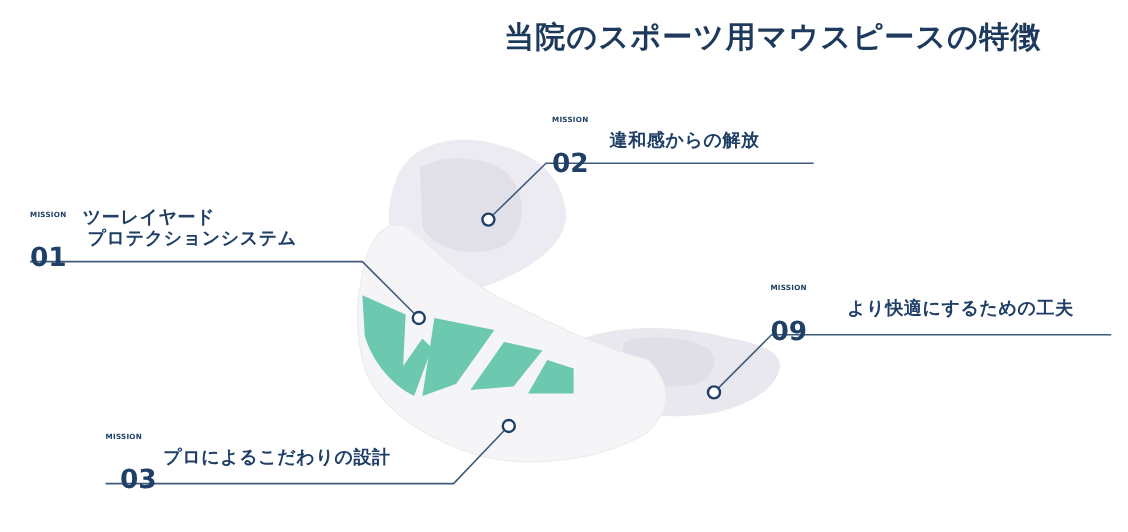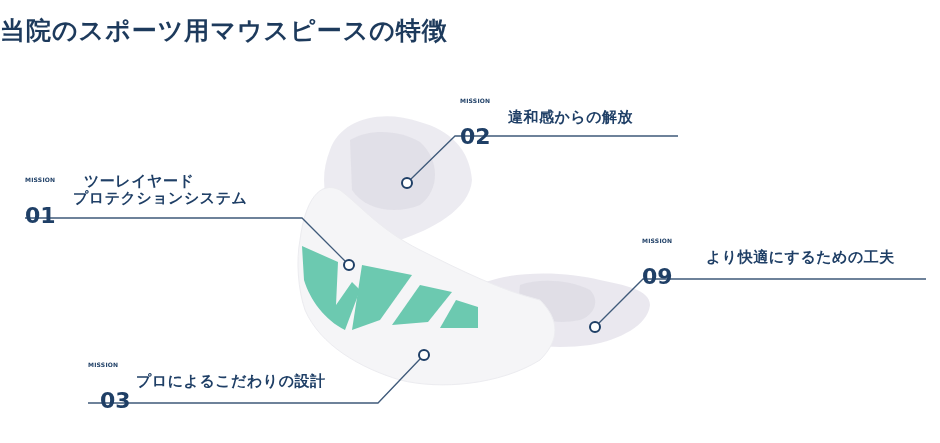--- a/index.html
+++ b/index.html
@@ -1,17 +1,17 @@
 <!DOCTYPE html>
 <html><head>
 <meta charset="utf-8">
 <style>
   html, body { margin:0; padding:0; background:#ffffff; }
   body { width:940px; height:443px; position:relative; overflow:hidden; font-family:"DejaVu Sans", sans-serif; }
-  .title { position:absolute; top:14px; left:0; width:868px; text-align:left; font-family:"DejaVu Serif", serif; font-size:25px; font-weight:bold; color:#1d3a5c; letter-spacing:1px; }
+  .title { position:absolute; top:14px; left:0; width:868px; text-align:right; font-family:"DejaVu Serif", serif; font-size:25px; font-weight:bold; color:#1d3a5c; letter-spacing:1px; }
   .stage { position:absolute; left:0; top:0; width:940px; height:443px; }
   .mission { position:absolute; color:#1f3f66; }
   .mission .tag { position:absolute; font-size:6px; font-weight:bold; letter-spacing:0.2px; }
   .mission .num { position:absolute; font-size:22px; font-weight:bold; line-height:22px;margin-top:20px; }
   .mission .label { position:absolute; font-size:15px; font-weight:bold; line-height:17px; white-space:nowrap; letter-spacing:0.5px; }
 </style>
 </head>
 <body>
 
 <div class="title">当院のスポーツ用マウスピースの特徴</div>
@@ -41,21 +41,21 @@
     <circle cx="349" cy="265" r="5"></circle>
     <circle cx="407" cy="183" r="5"></circle>
     <circle cx="424" cy="355" r="5"></circle>
     <circle cx="595" cy="327" r="5"></circle>
   </g>
 </svg>
 
 <div class="mission" style="left:25px; top:176px;">
   <div class="tag" style="left:0; top:0;">MISSION</div>
   <div class="num" style="left:0; top:9px;">01</div>
-  <div class="label" style="left:59px; top:-3px;">ツーレイヤード</div>
+  <div class="label" style="left:44px; top:-3px;">ツーレイヤード</div>
   <div class="label" style="left:48px; top:14px;text-align:center;">プロテクションシステム</div>
 </div>
 
 <div class="mission" style="left:460px; top:97px;">
   <div class="tag" style="left:0; top:0;">MISSION</div>
   <div class="num" style="left:0; top:9px;">02</div>
   <div class="label" style="left:48px; top:12px;">違和感からの解放</div>
 </div>
 
 <div class="mission" style="left:88px; top:361px;">

